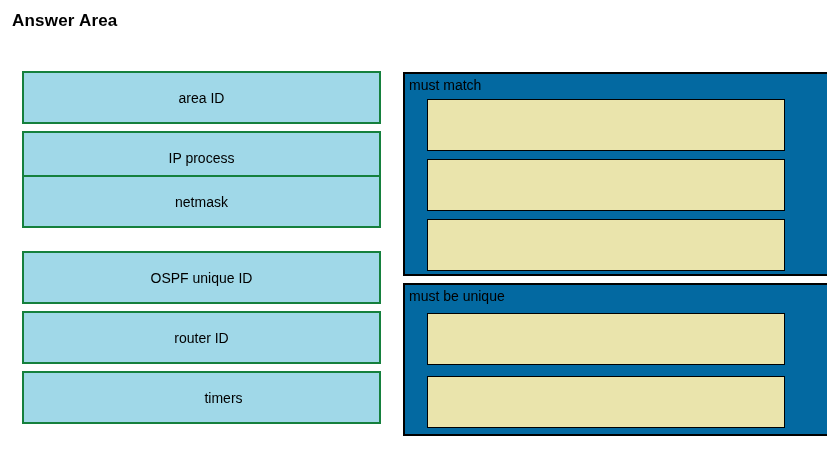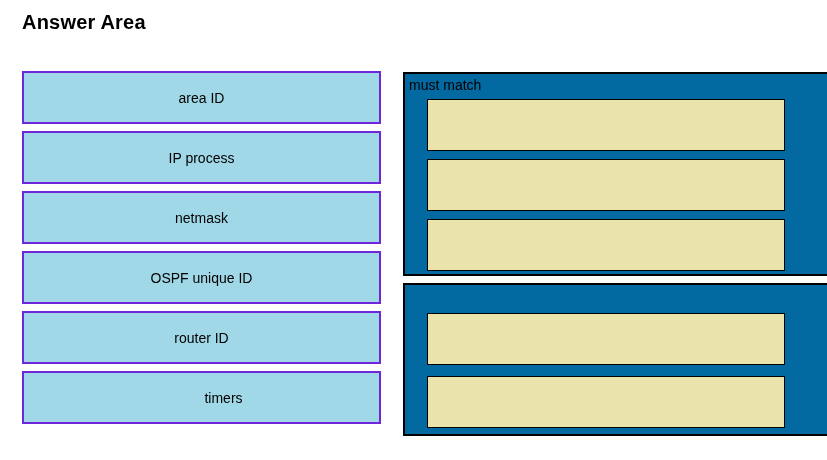--- a/index.html
+++ b/index.html
@@ -6,41 +6,41 @@
   html, body { background: #ffffff; }
   body {
     width: 827px; height: 460px;
     position: relative;
     font-family: "Liberation Sans", sans-serif;
     color: #000000;
     overflow: hidden;
   }
   .page-title {
     position: absolute;
-    left: 22px; top: 11px;
-    font-size: 20px;
+    left: 12px; top: 11px;
+    font-size: 17px;
     font-weight: bold;
     letter-spacing: 0.2px;
   }
   
   .drag-item {
     position: absolute;
     left: 22px;
     width: 359px; height: 53px;
     background: #A0D8E8;
-    border: 2px solid #6d28d9;
+    border: 2px solid #15803d;
     display: flex;
     align-items: center;
     justify-content: center;
     font-size: 14px;
     cursor: move;
   }
   .drag-item.p0 { top: 71px; }
   .drag-item.p1 { top: 131px; }
-  .drag-item.p2 { top: 191px; }
+  .drag-item.p2 { top: 175px; }
   .drag-item.p3 { top: 251px; }
   .drag-item.p4 { top: 311px; }
   .drag-item.p5 { top: 371px; padding-left: 44px; }
   
   .drop-group {
     position: absolute;
     left: 403px;
     width: 443px;
     background: #0369a1;
     border: 2px solid #000000;
@@ -90,15 +90,16 @@
 </div>
 
 <div class="drop-group g0">
   <div class="group-label">must match</div>
   <div class="drop-slot s0"></div>
   <div class="drop-slot s1"></div>
   <div class="drop-slot s2"></div>
 </div>
 
 <div class="drop-group g1">
+  <div class="group-label">must be unique</div>
   <div class="drop-slot s0"></div>
   <div class="drop-slot s1"></div>
 </div>
 
 </body></html>

